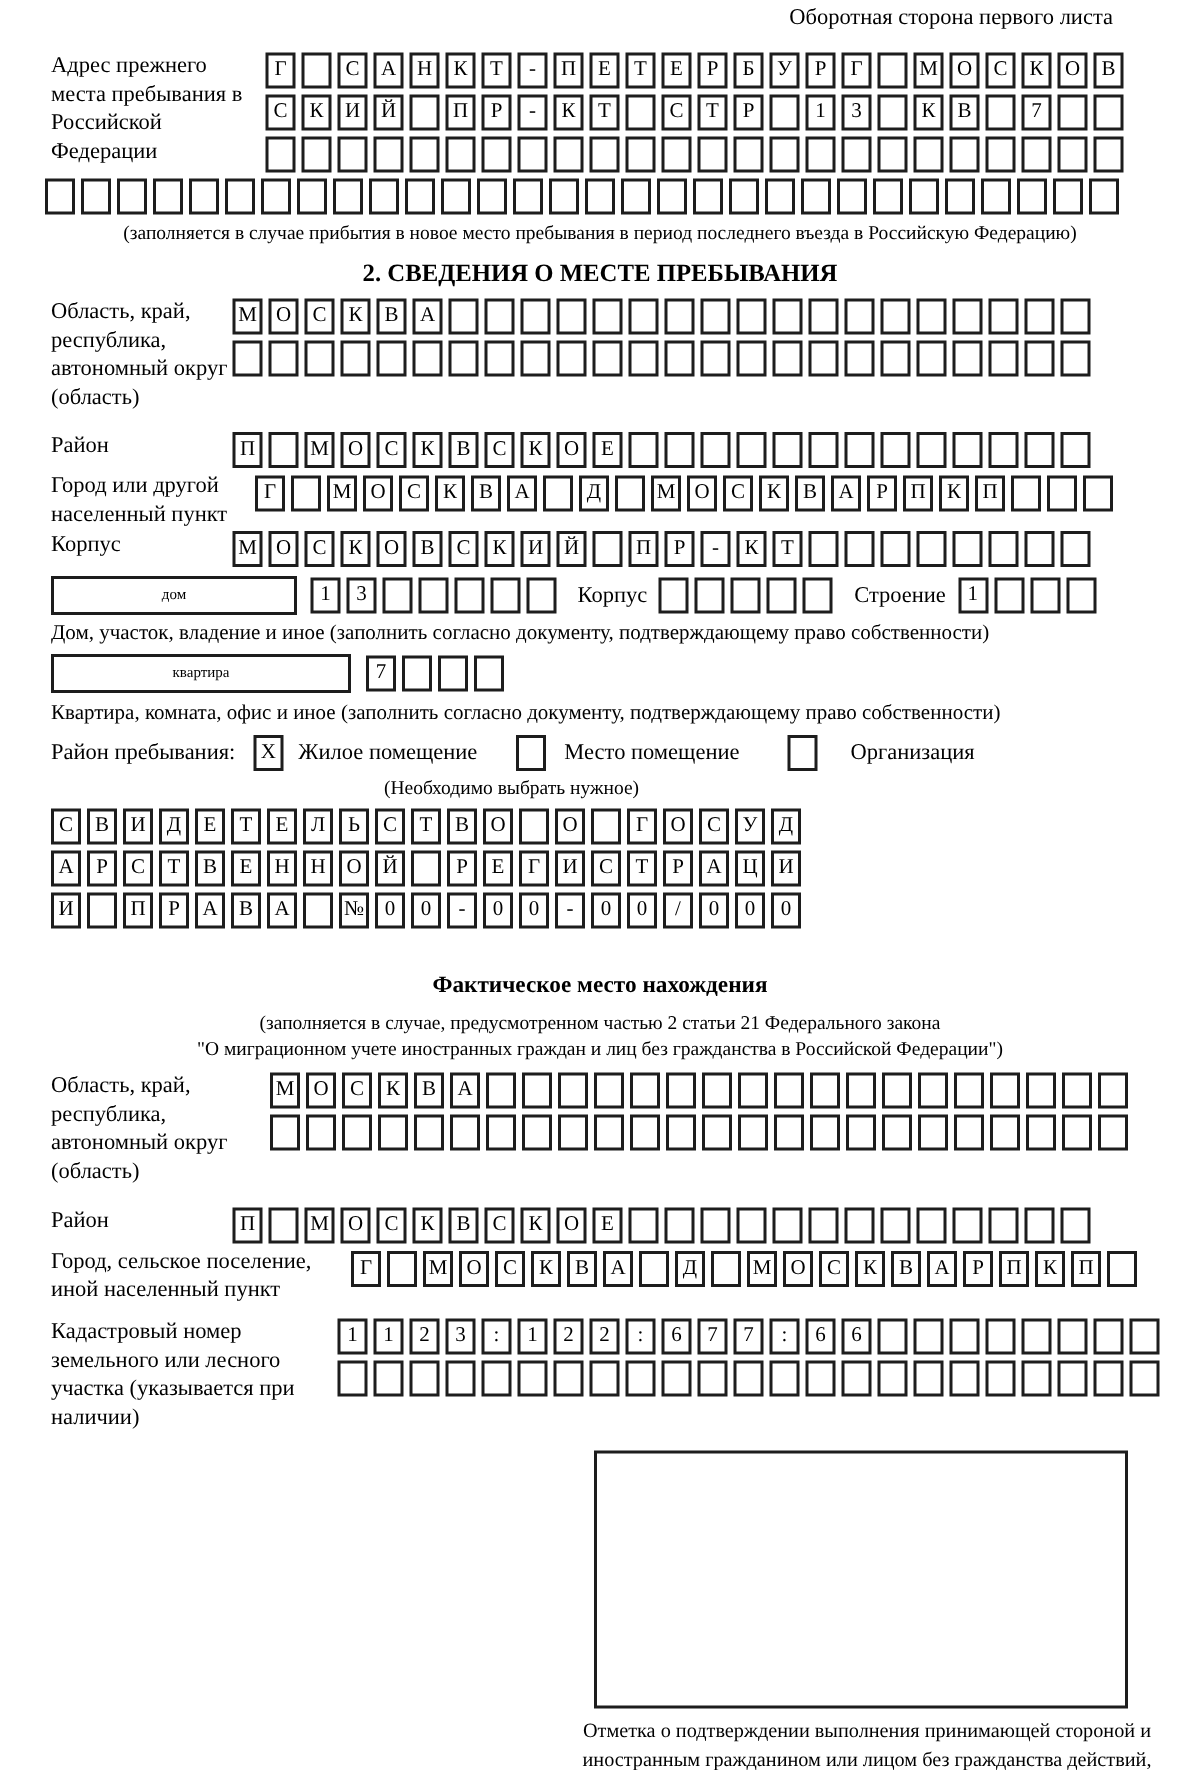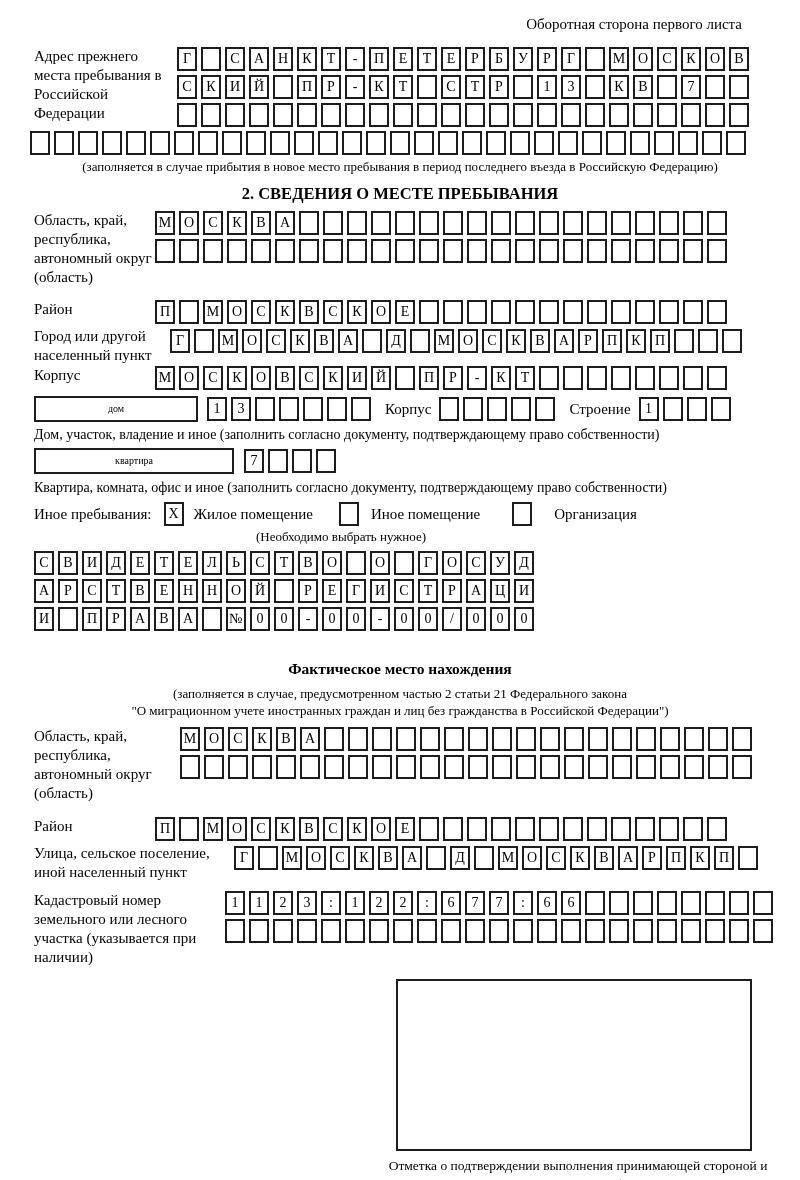--- a/index.html
+++ b/index.html
@@ -2,21 +2,21 @@
 <html><head>
 <meta charset="utf-8">
 <style>
   * { margin:0; padding:0; box-sizing:border-box; }
   html,body { background:#fff; }
   body {
     width:800px; height:1180px; overflow:hidden;
     color:#000; font-family:"Liberation Serif", serif; font-size:15px;
     position:relative;
   }
-  .header { text-align:right; padding:16px 58px 0 0; font-size:15px; }
+  .header { text-align:right; padding:4px 58px 0 0; font-size:15px; }
   .field { display:flex; align-items:flex-start; padding-left:34px; }
   .flabel { flex:none; line-height:19px; }
   .cellwrap { display:flex; flex-direction:column; gap:4px; }
   .cellrow { display:flex; gap:4px; }
   .cell {
     flex:none; width:20px; height:24px; border:2px solid #1d1d1d;
     font-size:14px; line-height:20px; text-align:center; background:#fff;
   }
   .longbox {
     flex:none; height:26px; border:2px solid #1d1d1d; text-align:center;
@@ -338,25 +338,25 @@
   <div class="cellrow" style="margin-left:10px">
       <span class="cell">7</span>
       <span class="cell"></span>
       <span class="cell"></span>
       <span class="cell"></span>
     </div>
 </div>
 <div class="caption" style="padding-left:34px; margin-top:5px; font-size:14px">Квартира, комната, офис и иное (заполнить согласно документу, подтверждающему право собственности)</div>
 
 <div class="stay-row" style="margin-top:6px">
-  <span>Иное пребывания:</span>
+  <span>Район пребывания:</span>
   <span class="cell" style="margin-left:12px">X</span>
   <span style="margin-left:10px">Жилое помещение</span>
   <span class="cell" style="margin-left:26px"> </span>
-  <span style="margin-left:12px">Иное помещение</span>
+  <span style="margin-left:12px">Место помещение</span>
   <span class="cell" style="margin-left:32px"> </span>
   <span style="margin-left:22px">Организация</span>
 </div>
 <div class="caption" style="text-align:center; padding-right:118px; margin-top:2px">(Необходимо выбрать нужное)</div>
 
 <div class="field" style="margin-top:6px">
   <div class="cellwrap">
     <div class="cellrow">
         <span class="cell">С</span>
         <span class="cell">В</span>
@@ -515,21 +515,21 @@
       <span class="cell"></span>
       <span class="cell"></span>
       <span class="cell"></span>
       <span class="cell"></span>
       <span class="cell"></span>
       <span class="cell"></span>
     </div>
 </div>
 
 <div class="field" style="margin-top:3px">
-  <div class="flabel" style="width:200px">Улица, сельское поселение, иной населенный пункт</div>
+  <div class="flabel" style="width:200px">Город, сельское поселение, иной населенный пункт</div>
   <div class="cellrow" style="margin-top:2px">
       <span class="cell">Г</span>
       <span class="cell"></span>
       <span class="cell">М</span>
       <span class="cell">О</span>
       <span class="cell">С</span>
       <span class="cell">К</span>
       <span class="cell">В</span>
       <span class="cell">А</span>
       <span class="cell"></span>

